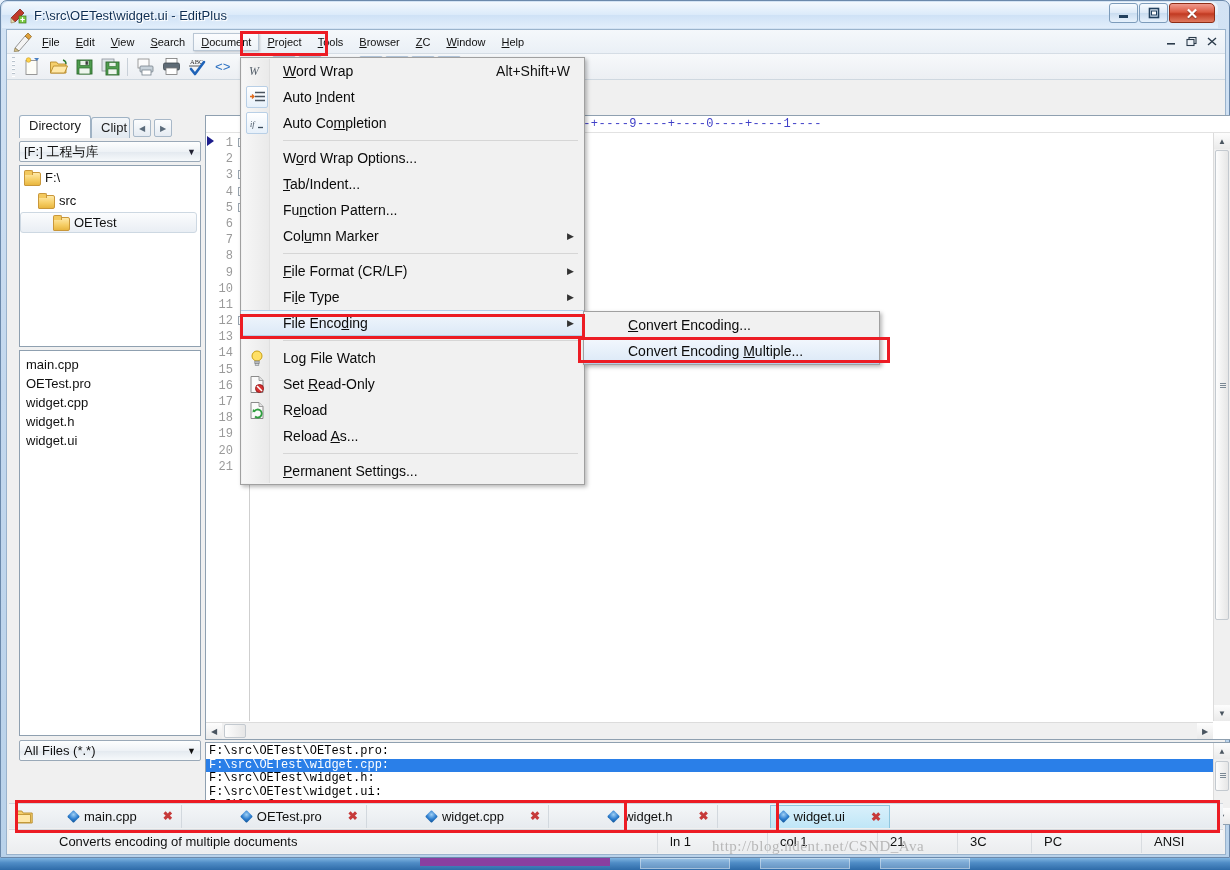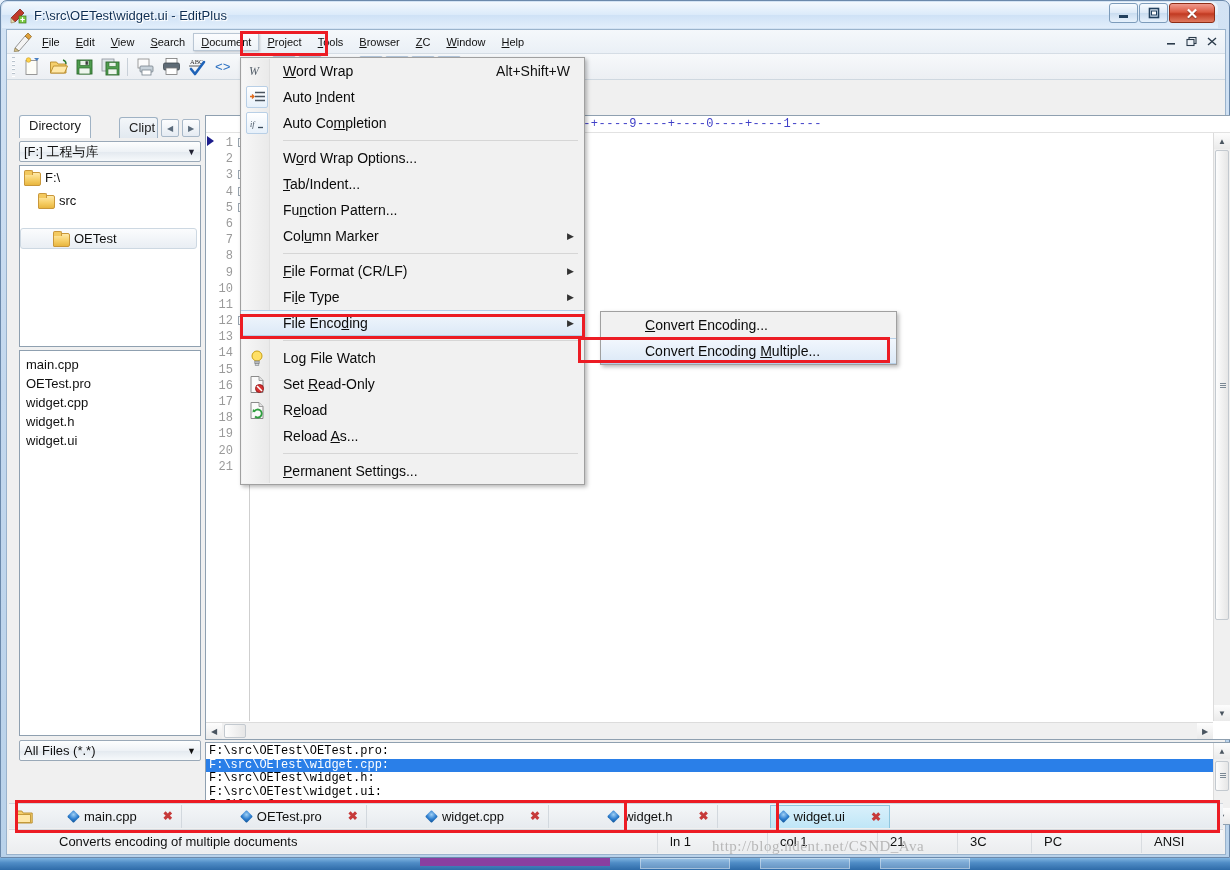--- a/index.html
+++ b/index.html
@@ -116,21 +116,21 @@
     background: #f0f0f0;
   }
   .tabrow { display: flex; align-items: flex-end; height: 23px; padding-left: 2px; }
   .ptab {
     height: 21px; padding: 2px 9px 0 9px; font-size: 13px;
     border: 1px solid #9fb2c4; border-bottom: none;
     background: linear-gradient(180deg,#f3f6f9,#e2e9f0);
     border-radius: 3px 3px 0 0; color: #222;
   }
   .ptab.sel { background: #fff; height: 23px; font-weight: normal; position: relative; z-index: 3; }
-  .ptab.clipped { overflow: hidden; max-width: 46px; padding-right: 2px; margin-left: 28px; }
+  .ptab.clipped { overflow: hidden; max-width: 46px; padding-right: 2px; }
   .spin {
     width: 18px; height: 18px; margin-left: 3px; margin-bottom: 1px;
     border: 1px solid #a8b8c8; border-radius: 2px;
     background: linear-gradient(180deg,#fcfdfe,#e5ebf2);
     display: flex; align-items: center; justify-content: center;
     font-size: 8px; color: #5b6b7b;
   }
   .combo {
     margin: 3px 2px 0 2px; height: 21px;
     border: 1px solid #9aa9b8; border-radius: 2px;
@@ -138,21 +138,21 @@
     display: flex; align-items: center; padding: 0 4px;
     font-size: 13px; color: #111;
   }
   .combo .arrow { margin-left: auto; font-size: 9px; color: #223; }
   .treebox {
     margin: 3px 2px 0 2px; height: 182px;
     border: 1px solid #8fa0b0; background: #fff; overflow: hidden;
   }
   .tree-row { display: flex; align-items: center; height: 23px; padding-left: 4px; font-size: 13px; color: #111; }
   .tree-row.depth1 { padding-left: 18px; }
-  .tree-row.depth2 { padding-left: 32px; margin-top: 16px; }
+  .tree-row.depth2 { padding-left: 32px; }
   .tree-row.selected {
     background: linear-gradient(180deg,#fbfcfd,#e9eef4);
     border: 1px solid #cdd8e2; border-radius: 3px;
     margin-right: 3px; height: 21px;
   }
   .folder {
     width: 16px; height: 13px; margin-right: 5px; position: relative; flex: none;
   }
   .folder::before {
     content: ""; position: absolute; left: 0; top: 1px; width: 15px; height: 12px;
@@ -306,21 +306,21 @@
   .micon {
     position: absolute; left: 5px; top: 2px; width: 22px; height: 22px;
     display: flex; align-items: center; justify-content: center;
   }
   .micon.box {
     border: 1px solid #b8cfe6; border-radius: 2px;
     background: linear-gradient(180deg,#ffffff,#e6f0fa);
   }
   u { text-decoration: underline; }
 
-  .submenu { position: absolute; z-index: 55; background: #f1f1f1; border: 1px solid #a0a0a0; box-shadow: 2px 2px 4px rgba(0,0,0,.28); margin-left: 17px; }
+  .submenu { position: absolute; z-index: 55; background: #f1f1f1; border: 1px solid #a0a0a0; box-shadow: 2px 2px 4px rgba(0,0,0,.28); }
   .submenu .mrow { padding-left: 44px; }
 
   
   .watermark {
     position: absolute; z-index: 70; color: #b7b7b7; font-size: 15px;
     font-family: "Liberation Serif", serif; letter-spacing: .5px; white-space: nowrap;
   }
   
   .taskbar {
     position: absolute; left: 0; bottom: 0; width: 1230px; height: 12px;

